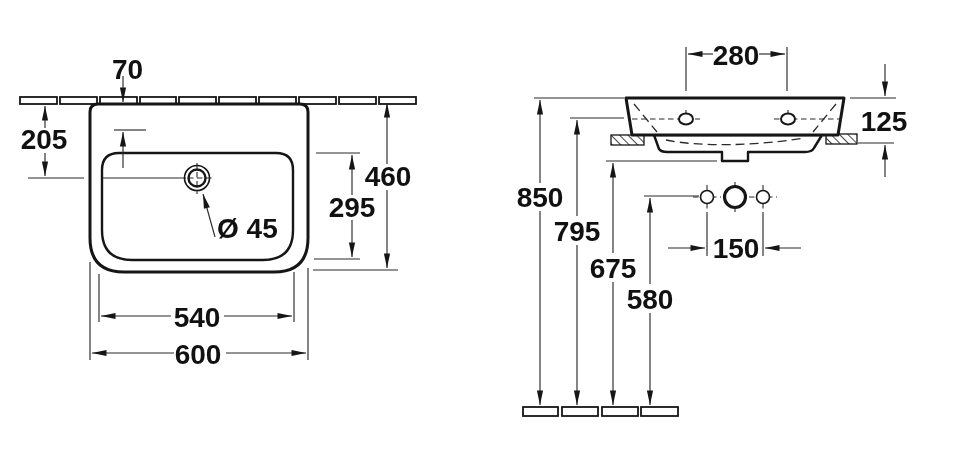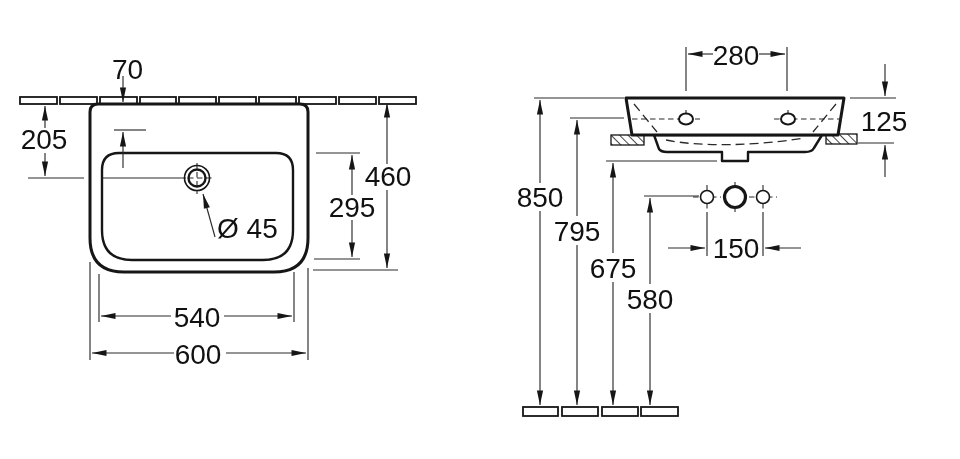--- a/index.html
+++ b/index.html
@@ -1,16 +1,16 @@
 <!DOCTYPE html>
 <html><head>
 <meta charset="utf-8">
 <style>
   html,body{margin:0;padding:0;background:#e9e9e9;}
-  .stage{width:960px;height:459px;background:#ffffff;position:relative;overflow:hidden;}
+  .stage{width:960px;height:459px;background:#ffffff;position:relative;overflow:hidden;font-weight:bold;}
   svg{display:block;}
   text{font-family:"Liberation Sans","DejaVu Sans",sans-serif;font-size:28px;fill:#111;}
   .thick{stroke:#161616;stroke-width:3;fill:#ffffff;stroke-linejoin:round;}
   .med{stroke:#161616;stroke-width:2.4;fill:#ffffff;stroke-linejoin:round;}
   .thin{stroke:#2a2a2a;stroke-width:1.15;fill:none;}
   .dash{stroke:#2a2a2a;stroke-width:1.3;fill:none;stroke-dasharray:9 5;}
   .cdash{stroke:#2a2a2a;stroke-width:1.1;fill:none;stroke-dasharray:5.5 3.5;}
   .tile{stroke:#161616;stroke-width:1.8;fill:#ffffff;}
   .hatchband{stroke:#161616;stroke-width:1.3;fill:url(#hatch);}
 </style>

